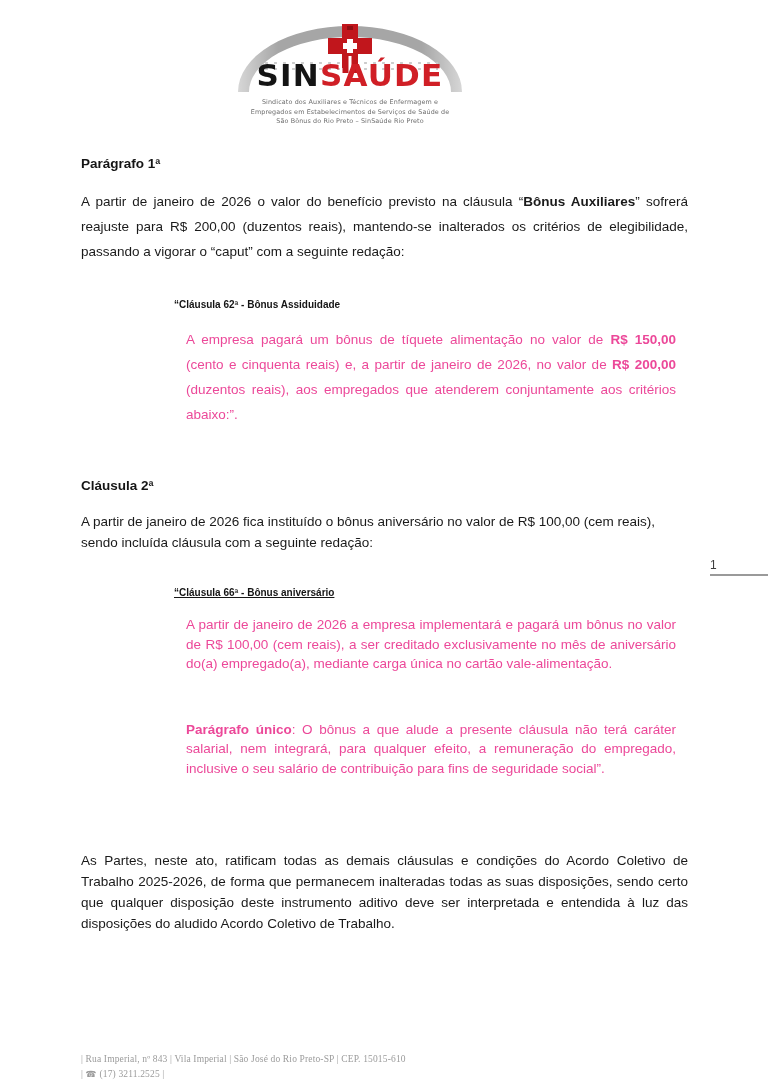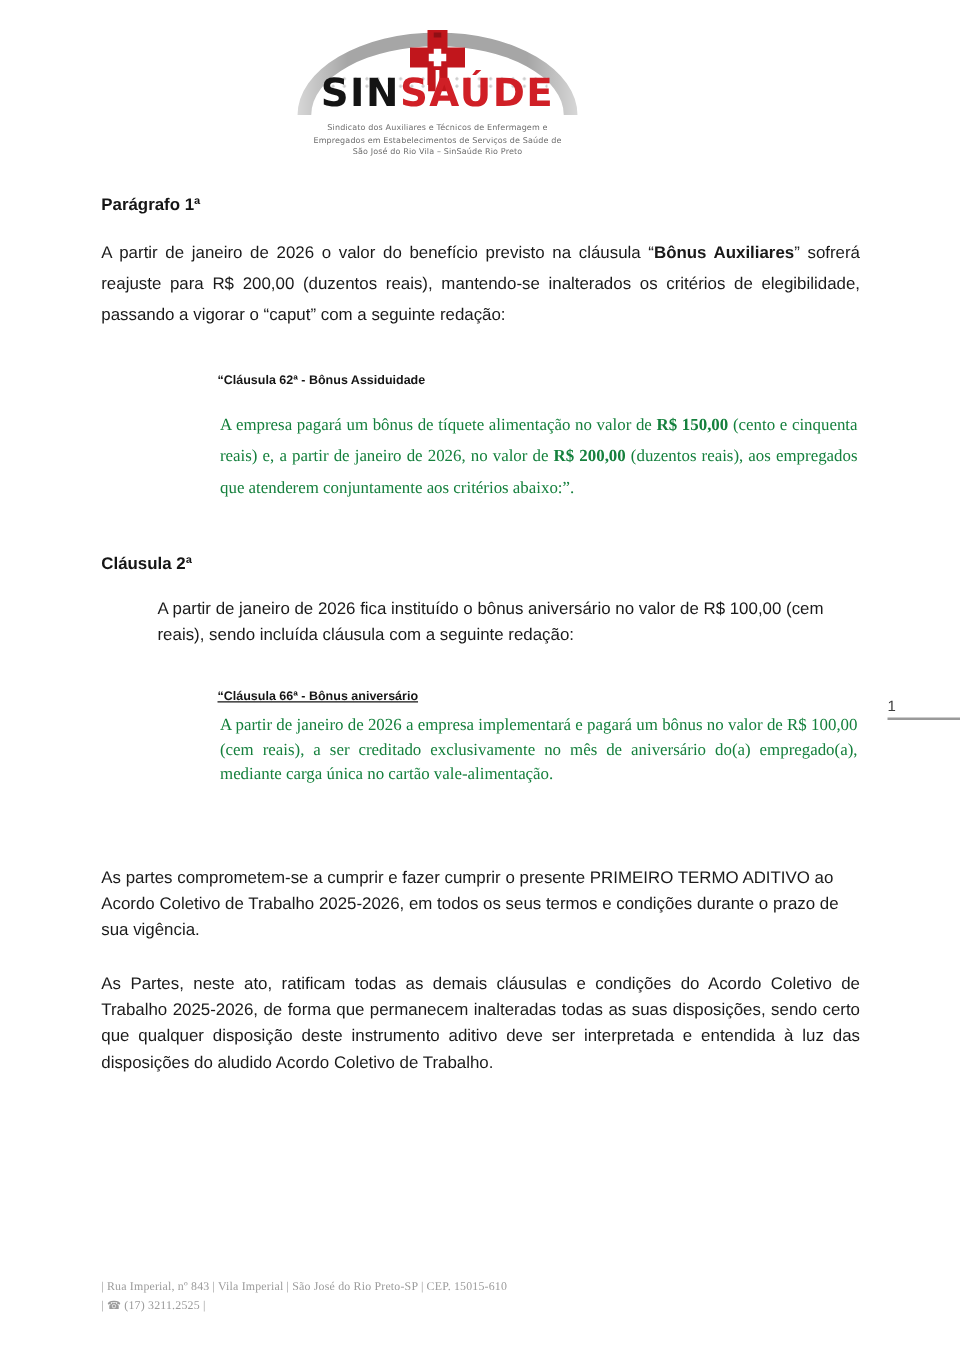--- a/index.html
+++ b/index.html
@@ -198,25 +198,25 @@
   }
   .quote-head {
     font-family: "Liberation Sans", sans-serif;
     font-weight: 700;
     font-size: 10px;
     line-height: 22px;
     color: #151515;
     margin: 0;
   }
   .quote {
-    font-family: Liberation Serif, serif;
+    font-family: Liberation Sans, sans-serif;
     font-size: 13.5px;
-    color: #15803d;
+    color: #ec4899;
     text-align: justify;
-    margin: 2px;
+    margin: 12px;
   }
   .quote.loose { line-height: 25px; margin-top: 11px; }
   .quote.tight { line-height: 19.5px; }
 
   .gap-sm  { height: 14px; }
   .gap-md  { height: 22px; }
   .gap-xl  { height: 38px; }
 
   .tail {
     font-family: "Liberation Sans", sans-serif;
@@ -224,21 +224,21 @@
     line-height: 21px;
     color: #1a1a1a;
     margin: 0;
   }
   .tail.justify { text-align: justify; }
 
   
   .footer {
     position: absolute;
     left: 81px;
-    bottom: 33px;
+    bottom: 4px;
     width: 607px;
     font-family: "Liberation Serif", serif;
     font-size: 9.5px;
     line-height: 15px;
     color: #9b9b9b;
     letter-spacing: .15px;
   }
   .footer .ph { font-family: "DejaVu Sans", sans-serif; font-size: 9px; }
 </style>
 </head>
@@ -263,21 +263,21 @@
       <div class="logo-stem"></div>
 
       <div class="logo-word">
         <span class="sin">SIN</span><span class="saude">SAÚDE</span>
       </div>
     </div>
 
     <div class="logo-sub">
       <div>Sindicato dos Auxiliares e Técnicos de Enfermagem e</div>
       <div>Empregados em Estabelecimentos de Serviços de Saúde de</div>
-      <div>São José do Rio Vila – SinSaúde Rio Preto</div>
+      <div>São Bônus do Rio Preto – SinSaúde Rio Preto</div>
     </div>
   </div>
 </div>
 
 <div class="page-marker">
   <div class="num">1</div>
   <div class="rule"></div>
 </div>
 
 <div class="doc">
@@ -290,35 +290,35 @@
 
   <div class="quote-block">
     <p class="quote-head">“Cláusula 62ª - Bônus Assiduidade</p>
     <p class="quote loose"><span>A empresa pagará um bônus de tíquete alimentação no valor de </span><b>R$ 150,00</b><span> (cento e cinquenta reais) e, a partir de janeiro de 2026, no valor de </span><b>R$ 200,00</b><span> (duzentos reais), aos empregados que atenderem conjuntamente aos critérios abaixo:”.</span></p>
   </div>
 
   <div class="gap-xl"></div>
 
   <h2 class="clause-head">Cláusula 2ª</h2>
 
-  <p class="para" style="line-height:21px;margin-left:45px;">A partir de janeiro de 2026 fica instituído o bônus aniversário no valor de R$ 100,00 (cem reais), sendo incluída cláusula com a seguinte redação:</p>
+  <p class="para" style="line-height:21px;">A partir de janeiro de 2026 fica instituído o bônus aniversário no valor de R$ 100,00 (cem reais), sendo incluída cláusula com a seguinte redação:</p>
 
   <div class="gap-sm"></div>
 
   <div class="quote-block">
     <p class="quote-head" style="line-height:20px;text-decoration:underline;">“Cláusula 66ª - Bônus aniversário</p>
     <p class="quote tight">A partir de janeiro de 2026 a empresa implementará e pagará um bônus no valor de R$ 100,00 (cem reais), a ser creditado exclusivamente no mês de aniversário do(a) empregado(a), mediante carga única no cartão vale-alimentação.</p>
 
     <div class="gap-md"></div>
 
+    <p class="quote tight"><b>Parágrafo único</b><span>: O bônus a que alude a presente cláusula não terá caráter salarial, nem integrará, para qualquer efeito, a remuneração do empregado, inclusive o seu salário de contribuição para fins de seguridade social”.</span></p>
   </div>
 
   <div class="gap-xl"></div>
 
-  <p class="tail">As partes comprometem-se a cumprir e fazer cumprir o presente PRIMEIRO TERMO ADITIVO ao Acordo Coletivo de Trabalho 2025-2026, em todos os seus termos e condições durante o prazo de sua vigência.</p>
 
   <div class="gap-md"></div>
 
   <p class="tail justify">As Partes, neste ato, ratificam todas as demais cláusulas e condições do Acordo Coletivo de Trabalho 2025-2026, de forma que permanecem inalteradas todas as suas disposições, sendo certo que qualquer disposição deste instrumento aditivo deve ser interpretada e entendida à luz das disposições do aludido Acordo Coletivo de Trabalho.</p>
 </div>
 
 <div class="footer">
   <div>| Rua Imperial, nº  843  |  Vila Imperial  |  São José do Rio Preto-SP  | CEP. 15015-610</div>
   <div><span>|  </span><span class="ph">☎</span><span>   (17)  3211.2525   |</span></div>
 </div>

